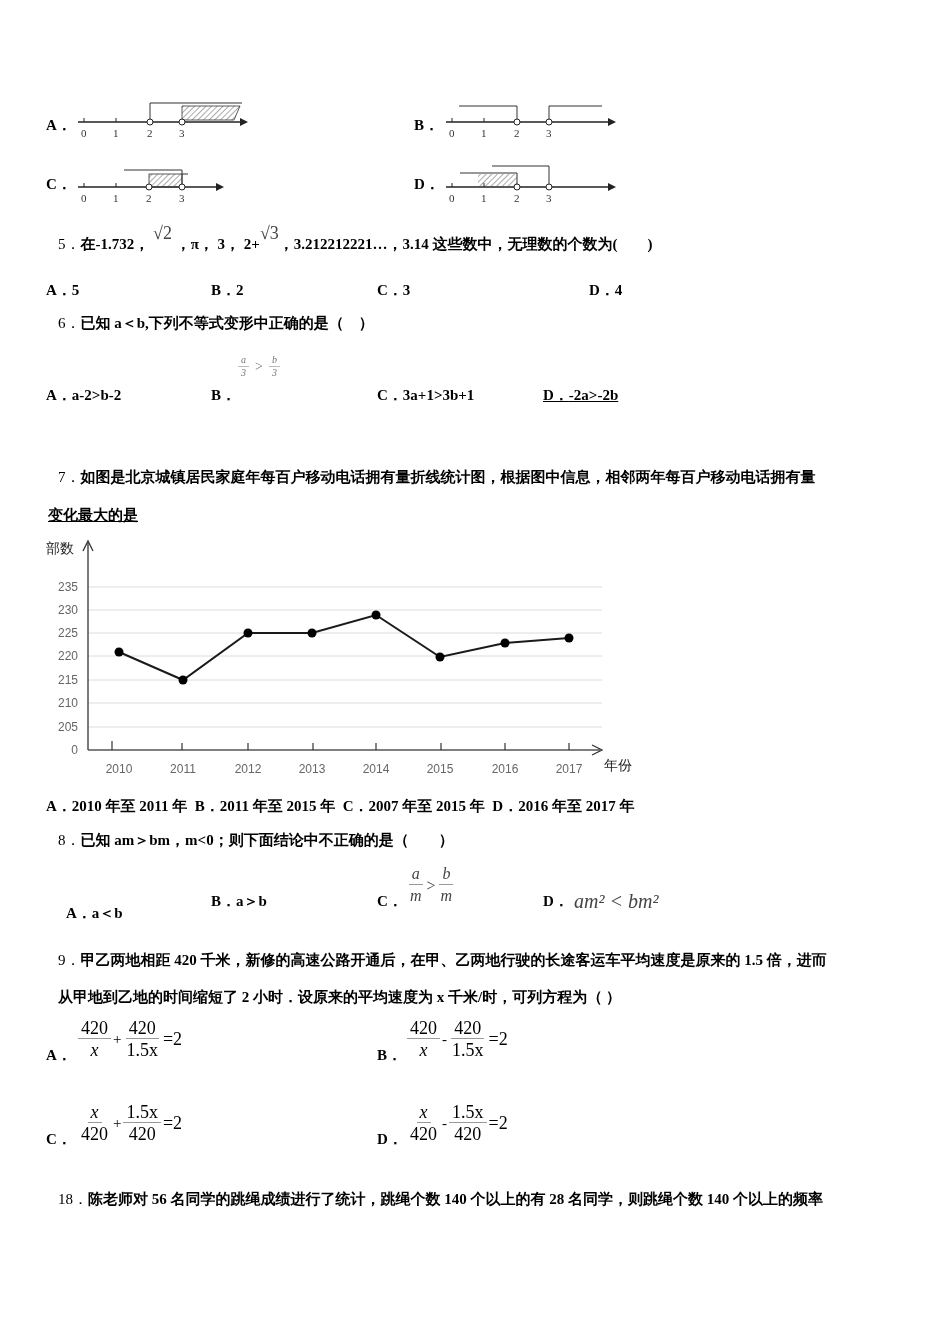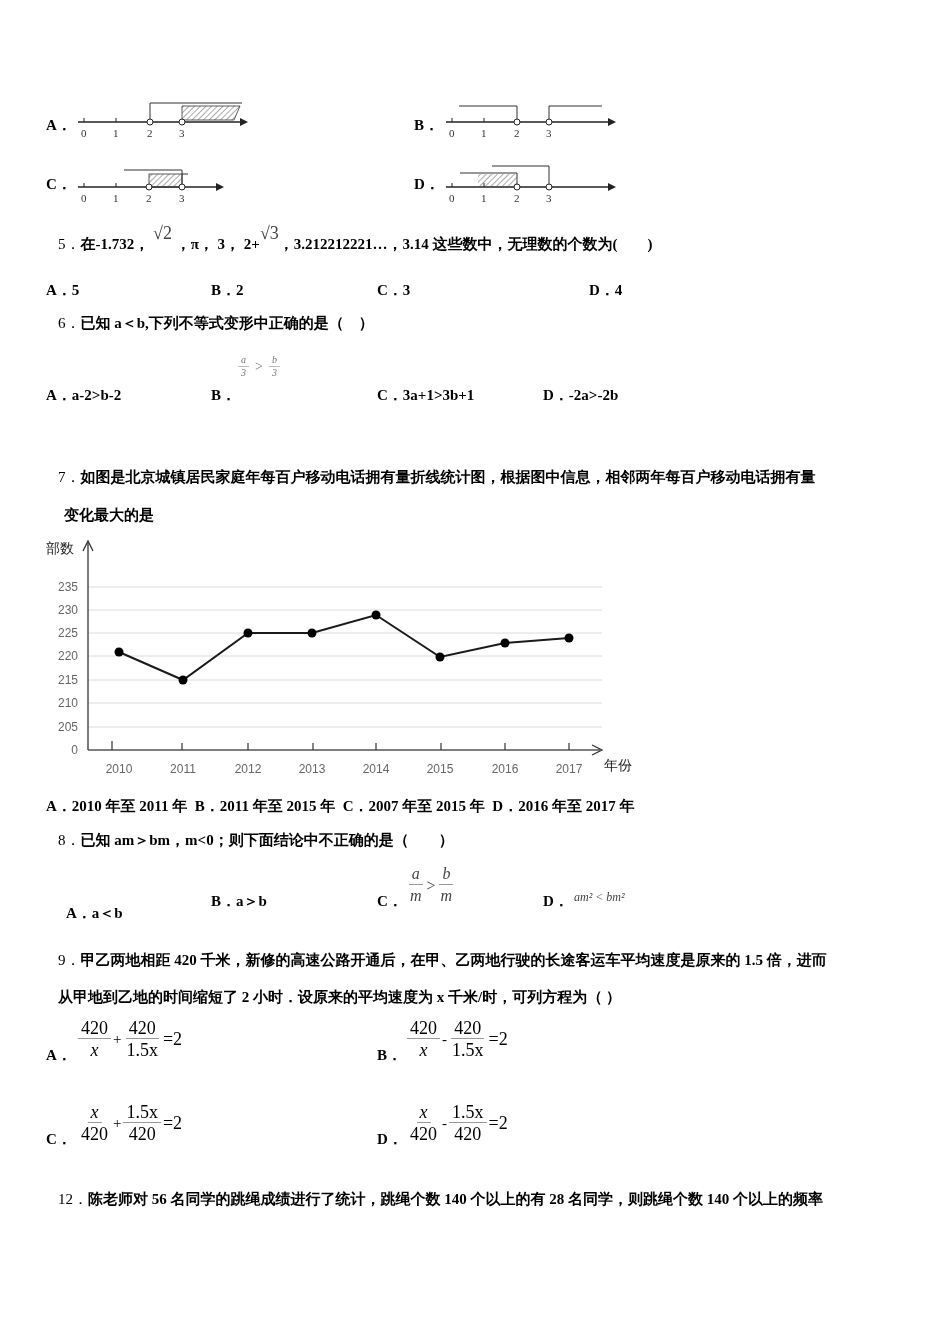--- a/index.html
+++ b/index.html
@@ -113,26 +113,26 @@
       <span class="num" style="line-height:12px;border-color:#bbb">a</span>
       <span class="den" style="line-height:12px">3</span>
     </span>
   <span style="font-size:14px;color:#777;vertical-align:middle">&gt;</span>
   <span class="frac small-frac">
       <span class="num" style="line-height:12px;border-color:#bbb">b</span>
       <span class="den" style="line-height:12px">3</span>
     </span>
 </div>
 <div class="abs opt" style="left:377px;top:386px;"><span>C．</span><span>3a+1&gt;3b+1</span></div>
-<div class="abs opt" style="left:543px;top:386px;"><span>D．</span><span>-2a&gt;-2b</span></div>
+<div class="abs opt" style="left:543px;top:386px;text-decoration:underline;"><span>D．</span><span>-2a&gt;-2b</span></div>
 
 <div class="abs q" style="left:46px;top:468px;">
   <span class="qnum">7．</span><span>如图是北京城镇居民家庭年每百户移动电话拥有量折线统计图，根据图中信息，相邻两年每百户移动电话拥有量</span>
 </div>
-<div class="abs q" style="left:52px;top:506px;">变化最大的是</div>
+<div class="abs q" style="left:36px;top:506px;text-decoration:underline;">变化最大的是</div>
 
 <svg class="abs" style="left:40px;top:535px;" width="600" height="250">
 
   <g stroke="#dcdcdc" stroke-width="1">
     <line x1="48" y1="52" x2="562" y2="52"></line>
     <line x1="48" y1="75" x2="562" y2="75"></line>
     <line x1="48" y1="98" x2="562" y2="98"></line>
     <line x1="48" y1="121" x2="562" y2="121"></line>
     <line x1="48" y1="145" x2="562" y2="145"></line>
     <line x1="48" y1="168" x2="562" y2="168"></line>
@@ -202,21 +202,21 @@
 <div class="abs math" style="left:405px;top:864px;font-size:16px;">
   <span class="frac" style="font-style:italic">
       <span class="num">a</span>
       <span class="den">m</span>
     </span><span style="vertical-align:middle">&gt;</span><span class="frac" style="font-style:italic">
       <span class="num">b</span>
       <span class="den">m</span>
     </span>
 </div>
 <div class="abs opt" style="left:543px;top:892px;">D．</div>
-<div class="abs math" style="left:574px;top:890px;font-size:12px;font-style:italic;">am² &lt; bm²</div>
+<div class="abs math" style="left:574px;top:890px;font-size:20px;font-style:italic;">am² &lt; bm²</div>
 
 <div class="abs q" style="left:46px;top:951px;">
   <span class="qnum">9．</span><span>甲乙两地相距 420 千米，新修的高速公路开通后，在甲、乙两地行驶的长途客运车平均速度是原来的 1.5 倍，进而</span>
 </div>
 <div class="abs q" style="left:46px;top:988px;">从甲地到乙地的时间缩短了 2 小时．设原来的平均速度为 x 千米/时，可列方程为（ ）</div>
 
 <div class="abs opt" style="left:46px;top:1046px;">A．</div>
 <div class="abs eq" style="left:76px;top:1018px;">
   <span class="frac">
       <span class="num">420</span>
@@ -254,14 +254,14 @@
   <span class="frac">
       <span class="num" style="font-style:italic">x</span>
       <span class="den">420</span>
     </span><span style="vertical-align:middle;font-size:15px">-</span><span class="frac">
       <span class="num">1.5x</span>
       <span class="den">420</span>
     </span><span style="vertical-align:middle">=2</span>
 </div>
 
 <div class="abs q" style="left:46px;top:1190px;">
-  <span class="qnum">12．</span><span>陈老师对 56 名同学的跳绳成绩进行了统计，跳绳个数 140 个以上的有 28 名同学，则跳绳个数 140 个以上的频率</span>
+  <span class="qnum">18．</span><span>陈老师对 56 名同学的跳绳成绩进行了统计，跳绳个数 140 个以上的有 28 名同学，则跳绳个数 140 个以上的频率</span>
 </div>
 
 </body></html>

